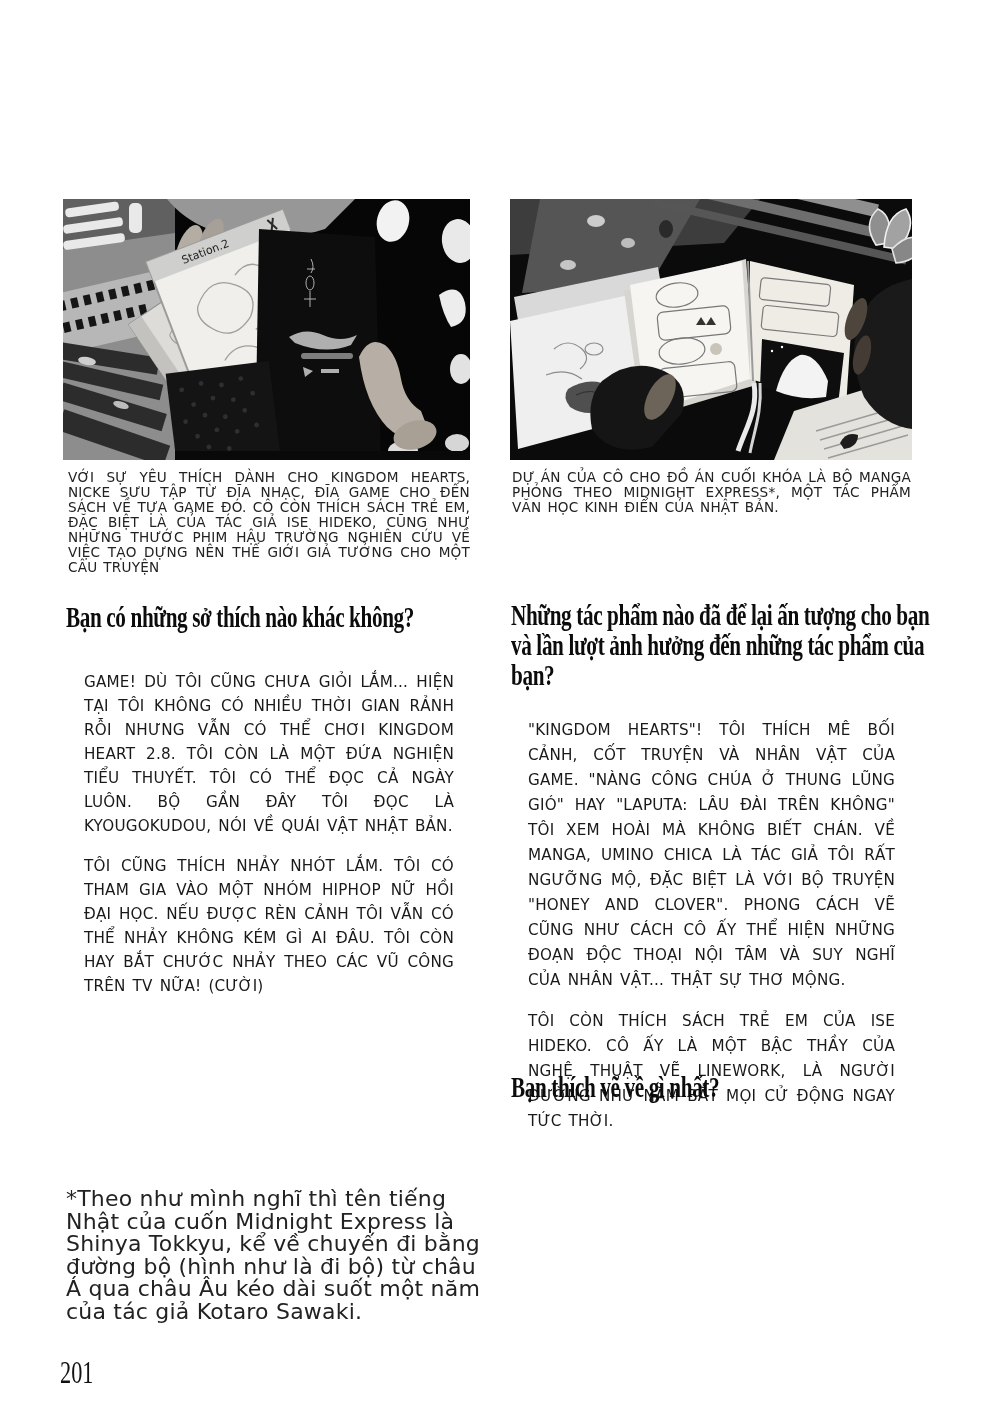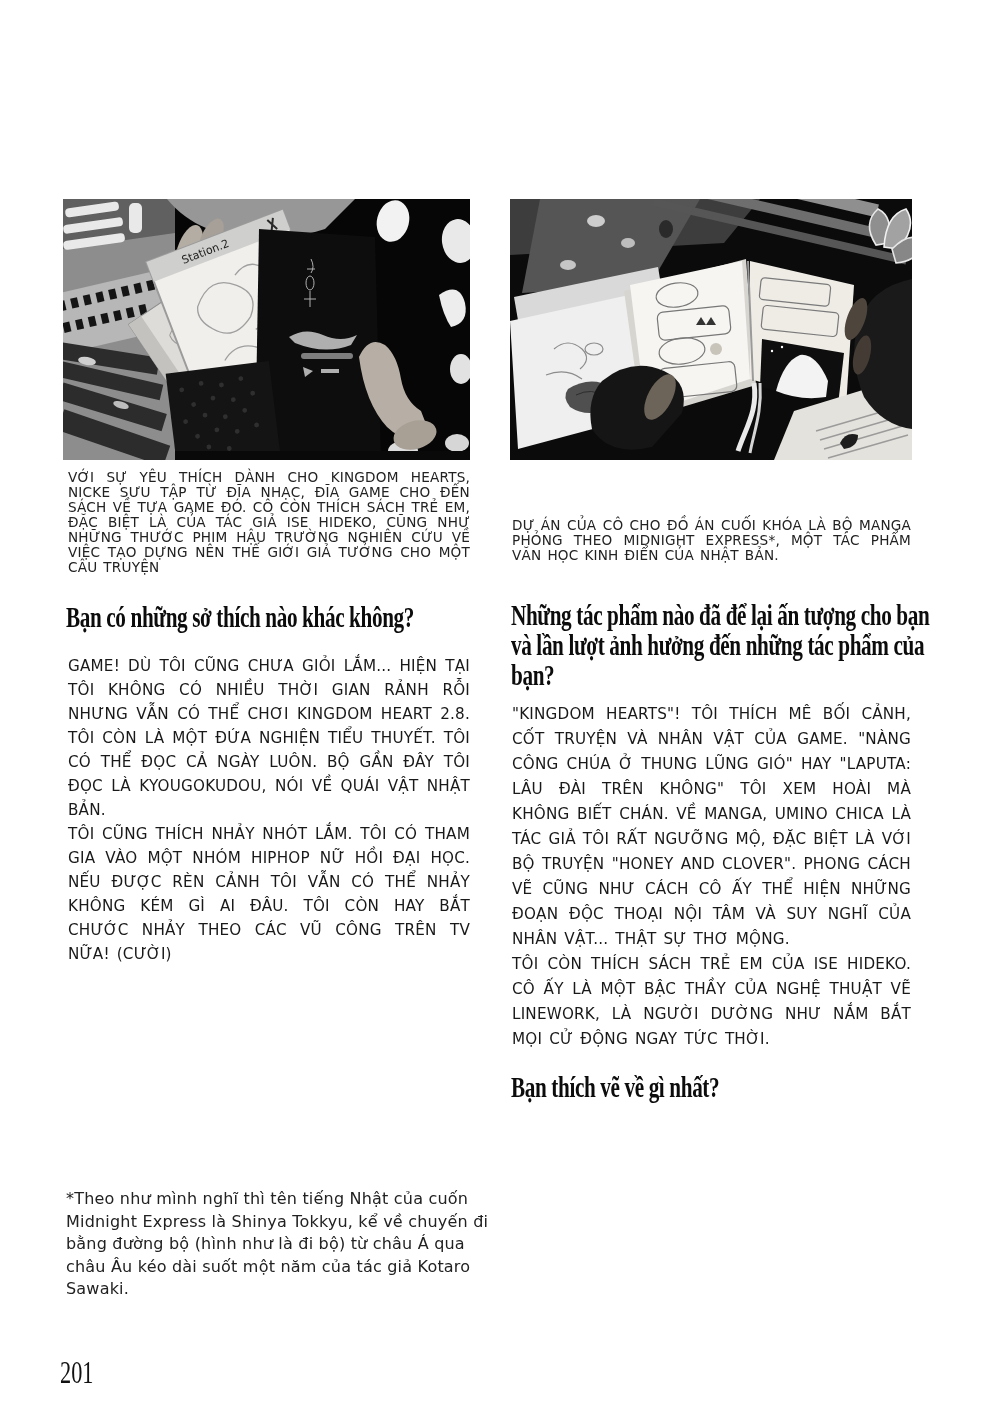--- a/index.html
+++ b/index.html
@@ -15,24 +15,24 @@
   }
   .question{
     position:absolute;font-family:"Liberation Serif",serif;font-weight:bold;
     font-size:29px;line-height:30px;color:#0c0c0c;letter-spacing:-.5px;
     transform:scaleX(.73);transform-origin:0 0;white-space:normal;
   }
   .answer{
     position:absolute;font-size:15.2px;line-height:24px;text-align:justify;
     letter-spacing:.2px;word-spacing:2px;color:#191919;
   }
-  .answer p{margin:0;}
+  .answer p{margin:16px;}
   .answer--right{line-height:25px;}
   .footnote{
-    position:absolute;font-size:16px;line-height:22.5px;color:#222;
+    position:absolute;font-size:22px;line-height:22.5px;color:#222;
     letter-spacing:.2px;
   }
   .page-number{
     position:absolute;font-family:"Liberation Serif",serif;font-size:31px;
     color:#111;transform:scaleX(.72);transform-origin:0 0;
   }
   .svgtext{font-family:"DejaVu Sans",sans-serif;}
 </style>
 </head>
 <body>
@@ -255,21 +255,21 @@
 
   <div class="answer" style="left:68px;top:654px;width:402px;">
     <p>GAME! DÙ TÔI CŨNG CHƯA GIỎI LẮM... HIỆN TẠI TÔI KHÔNG CÓ NHIỀU THỜI GIAN RẢNH RỖI NHƯNG VẪN CÓ THỂ CHƠI KINGDOM HEART 2.8. TÔI CÒN LÀ MỘT ĐỨA NGHIỆN TIỂU THUYẾT. TÔI CÓ THỂ ĐỌC CẢ NGÀY LUÔN. BỘ GẦN ĐÂY TÔI ĐỌC LÀ KYOUGOKUDOU, NÓI VỀ QUÁI VẬT NHẬT BẢN.</p>
     <p>TÔI CŨNG THÍCH NHẢY NHÓT LẮM. TÔI CÓ THAM GIA VÀO MỘT NHÓM HIPHOP NỮ HỒI ĐẠI HỌC. NẾU ĐƯỢC RÈN CẢNH TÔI VẪN CÓ THỂ NHẢY KHÔNG KÉM GÌ AI ĐÂU. TÔI CÒN HAY BẮT CHƯỚC NHẢY THEO CÁC VŨ CÔNG TRÊN TV NỮA! (CƯỜI)</p>
   </div>
 
   <div class="footnote" style="left:66px;top:1188px;width:432px;">*Theo như mình nghĩ thì tên tiếng Nhật của cuốn Midnight Express là Shinya Tokkyu, kể về chuyến đi bằng đường bộ (hình như là đi bộ) từ châu Á qua châu Âu kéo dài suốt một năm của tác giả Kotaro Sawaki.</div>
 
   <div class="page-number" style="left:60px;top:1355px;">201</div>
 
-  <div class="caption" style="left:512px;top:470px;width:399px;margin-top:48px;">DỰ ÁN CỦA CÔ CHO ĐỒ ÁN CUỐI KHÓA LÀ BỘ MANGA PHỎNG THEO MIDNIGHT EXPRESS*, MỘT TÁC PHẨM VĂN HỌC KINH ĐIỂN CỦA NHẬT BẢN.</div>
+  <div class="caption" style="left:512px;top:470px;width:399px;">DỰ ÁN CỦA CÔ CHO ĐỒ ÁN CUỐI KHÓA LÀ BỘ MANGA PHỎNG THEO MIDNIGHT EXPRESS*, MỘT TÁC PHẨM VĂN HỌC KINH ĐIỂN CỦA NHẬT BẢN.</div>
 
   <h2 class="question" style="left:511px;top:600px;width:588px;margin:0;">Những tác phẩm nào đã để lại ấn tượng cho bạn và lần lượt ảnh hưởng đến những tác phẩm của bạn?</h2>
 
   <div class="answer answer--right" style="left:512px;top:702px;width:399px;">
     <p>"KINGDOM HEARTS"! TÔI THÍCH MÊ BỐI CẢNH, CỐT TRUYỆN VÀ NHÂN VẬT CỦA GAME. "NÀNG CÔNG CHÚA Ở THUNG LŨNG GIÓ" HAY "LAPUTA: LÂU ĐÀI TRÊN KHÔNG" TÔI XEM HOÀI MÀ KHÔNG BIẾT CHÁN. VỀ MANGA, UMINO CHICA LÀ TÁC GIẢ TÔI RẤT NGƯỠNG MỘ, ĐẶC BIỆT LÀ VỚI BỘ TRUYỆN "HONEY AND CLOVER". PHONG CÁCH VẼ CŨNG NHƯ CÁCH CÔ ẤY THỂ HIỆN NHỮNG ĐOẠN ĐỘC THOẠI NỘI TÂM VÀ SUY NGHĨ CỦA NHÂN VẬT... THẬT SỰ THƠ MỘNG.</p>
     <p>TÔI CÒN THÍCH SÁCH TRẺ EM CỦA ISE HIDEKO. CÔ ẤY LÀ MỘT BẬC THẦY CỦA NGHỆ THUẬT VẼ LINEWORK, LÀ NGƯỜI DƯỜNG NHƯ NẮM BẮT MỌI CỬ ĐỘNG NGAY TỨC THỜI.</p>
   </div>
 
   <h2 class="question" style="left:511px;top:1072px;width:500px;margin:0;">Bạn thích vẽ về gì nhất?</h2>
 

